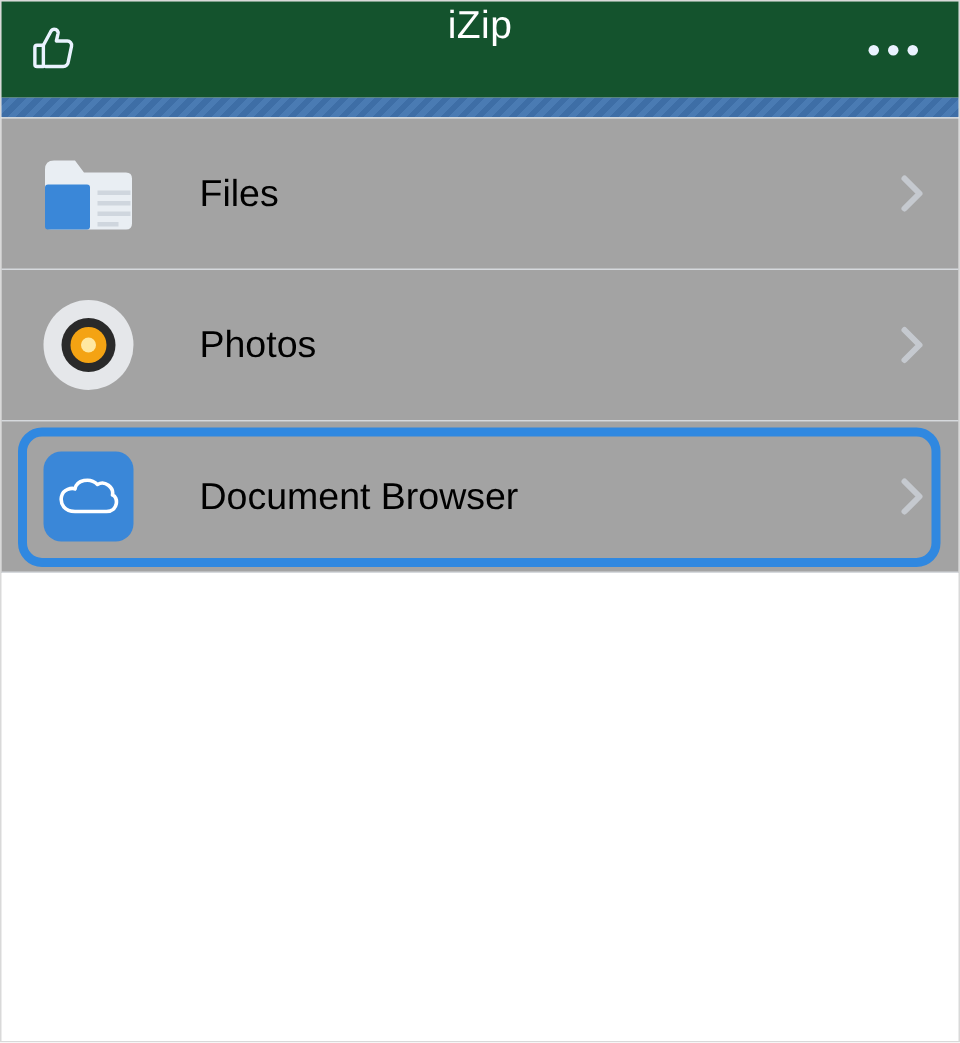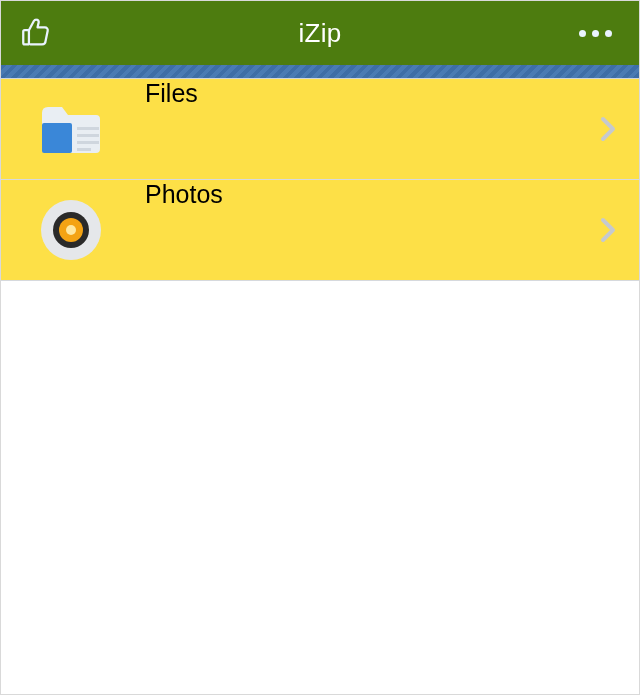--- a/index.html
+++ b/index.html
@@ -13,23 +13,22 @@
     .screen {
       width: 640px;
       height: 695px;
       border: 1px solid #d9d9d9;
       background: #fff;
     }
     
     .header {
       position: relative;
       height: 64px;
-      background: #4d7c0f;
-      display: flex;
-      align-items: center;
+      background: #14532d;
+      display: flex;
       justify-content: center;
     }
     .header-title {
       color: #fff;
       font-size: 26px;
       font-weight: 400;
       letter-spacing: 0.3px;
     }
     .header-left {
       position: absolute;
@@ -70,24 +69,25 @@
     }
     
     .list {
       width: 100%;
     }
     .row-wrap {
       position: relative;
     }
     .row {
       display: flex;
+      align-items: center;
       height: 101px;
-      background: #fde047;
+      background: #a3a3a3;
       border-bottom: 1px solid #d6d9dd;
-      padding-left: 30px;
+      padding-left: 18px;
       padding-right: 12px;
     }
     .icon-slot {
       width: 80px;
       flex: 0 0 80px;
       display: flex;
       align-items: center;
       justify-content: center;
     }
     .label-slot {
@@ -198,18 +198,38 @@
         </div>
         <div class="chev-slot">
           <svg width="16" height="26" viewBox="0 0 16 26" fill="none" stroke="#c5c9cf" stroke-width="4" stroke-linecap="round" stroke-linejoin="round">
               <polyline points="3,3 13,13 3,23"></polyline>
             </svg>
         </div>
       </div>
     </div>
 
 
+    <div class="row-wrap">
+      <div class="row">
+        <div class="icon-slot">
+          <div class="icon-square" style="background:#3a87d8;">
+            <svg width="42" height="28" viewBox="0 0 42 28">
+              <path d="M12 24 C5 24 2 19 3 14 C4 9 10 8 12 9 C13 3 22 1 27 6 C32 3 38 8 37 13 C41 14 41 24 33 24 Z" fill="none" stroke="#fff" stroke-width="2.4" stroke-linejoin="round"></path>
+            </svg>
+          </div>
+        </div>
+        <div class="label-slot">
+          <span class="label-text">Document Browser</span>
+        </div>
+        <div class="chev-slot">
+          <svg width="16" height="26" viewBox="0 0 16 26" fill="none" stroke="#c5c9cf" stroke-width="4" stroke-linecap="round" stroke-linejoin="round">
+              <polyline points="3,3 13,13 3,23"></polyline>
+            </svg>
+        </div>
+      </div>
+      <div class="highlight"></div>
+    </div>
 
 
 
   </div>
 
 </div>
 
 </body></html>

